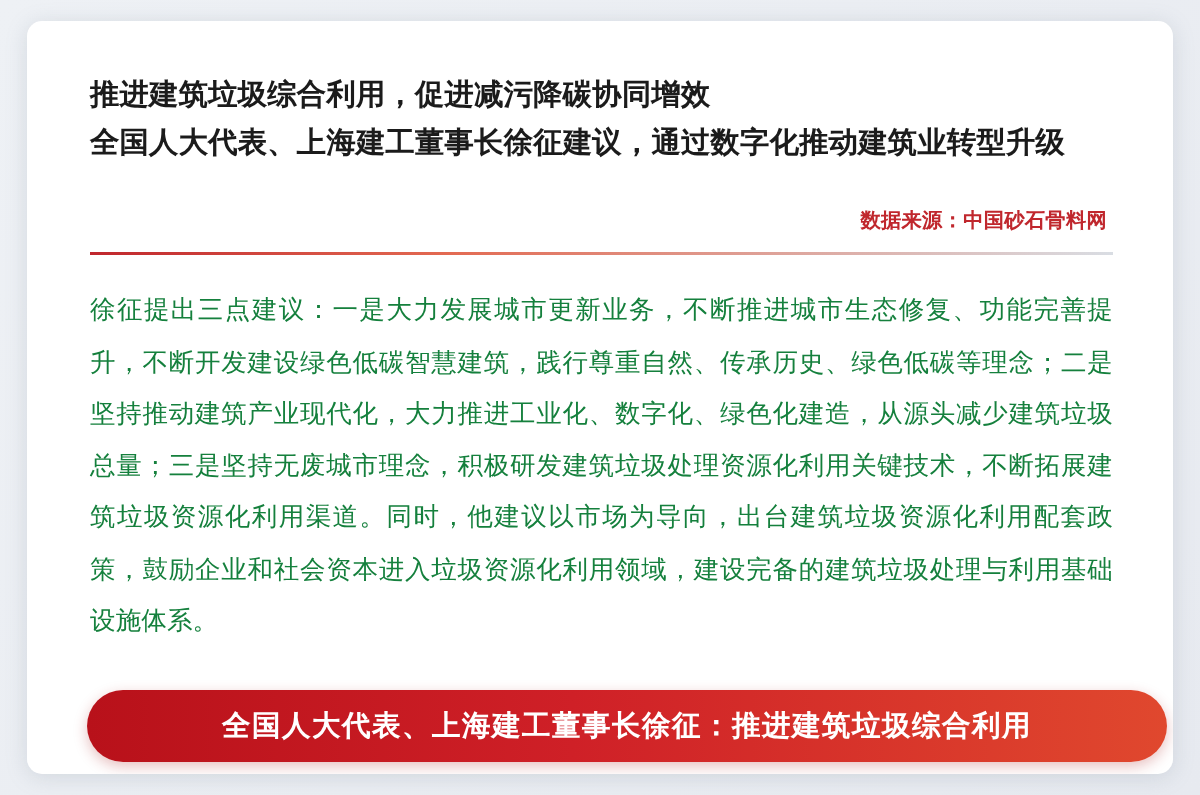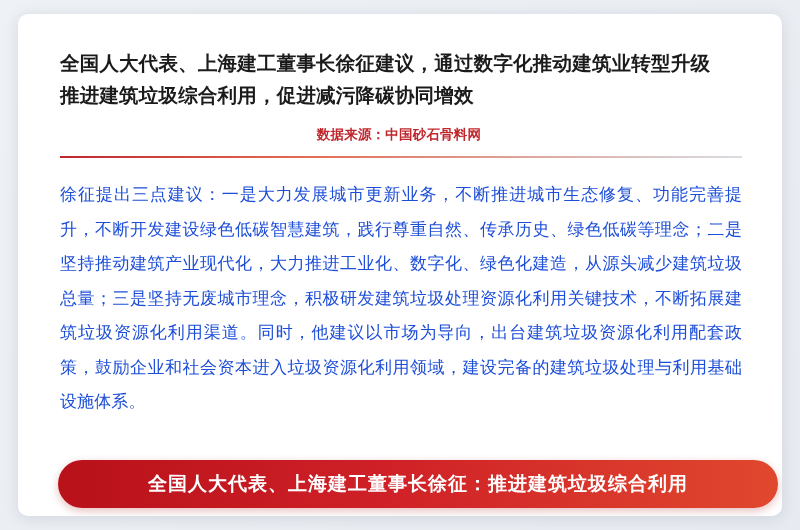--- a/index.html
+++ b/index.html
@@ -44,41 +44,41 @@
     color: #1b1b1b;
     line-height: 1.62;
     letter-spacing: 0.2px;
     margin: 0;
   }
   .headline-line {
     display: block;
     white-space: nowrap;
   }
   .source-row {
-    margin-top: 14px;
-    text-align: center;
+    margin-top: 27px;
+    text-align: right;
     padding-right: 4px;
   }
   .source-text {
     font-size: 13.5px;
     color: #c0272d;
     font-weight: bold;
     letter-spacing: 0.2px;
   }
   .divider {
     margin-top: 12px;
     height: 2px;
     width: 100%;
     background: linear-gradient(90deg, #c0272d 0%, #e36a52 35%, #d9dde3 100%);
     border: none;
   }
   .body-text {
     margin-top: 20px;
     font-size: 17px;
-    color: #1d4ed8;
+    color: #15803d;
     line-height: 2.03;
     letter-spacing: 0.1px;
     text-align: justify;
     text-justify: inter-ideograph;
   }
   .banner {
     position: absolute;
     left: 40px;
     bottom: 8px;
     width: 720px;
@@ -100,22 +100,22 @@
   }
 </style>
 </head>
 <body>
 
 <div class="page">
   <div class="card">
     <div class="card-inner">
 
       <h1 class="headline">
+        <span class="headline-line">推进建筑垃圾综合利用，促进减污降碳协同增效</span>
         <span class="headline-line">全国人大代表、上海建工董事长徐征建议，通过数字化推动建筑业转型升级</span>
-        <span class="headline-line">推进建筑垃圾综合利用，促进减污降碳协同增效</span>
       </h1>
 
       <div class="source-row">
         <span class="source-text">数据来源：中国砂石骨料网</span>
       </div>
 
       <div class="divider"></div>
 
       <p class="body-text">徐征提出三点建议：一是大力发展城市更新业务，不断推进城市生态修复、功能完善提升，不断开发建设绿色低碳智慧建筑，践行尊重自然、传承历史、绿色低碳等理念；二是坚持推动建筑产业现代化，大力推进工业化、数字化、绿色化建造，从源头减少建筑垃圾总量；三是坚持无废城市理念，积极研发建筑垃圾处理资源化利用关键技术，不断拓展建筑垃圾资源化利用渠道。同时，他建议以市场为导向，出台建筑垃圾资源化利用配套政策，鼓励企业和社会资本进入垃圾资源化利用领域，建设完备的建筑垃圾处理与利用基础设施体系。</p>
     </div>

